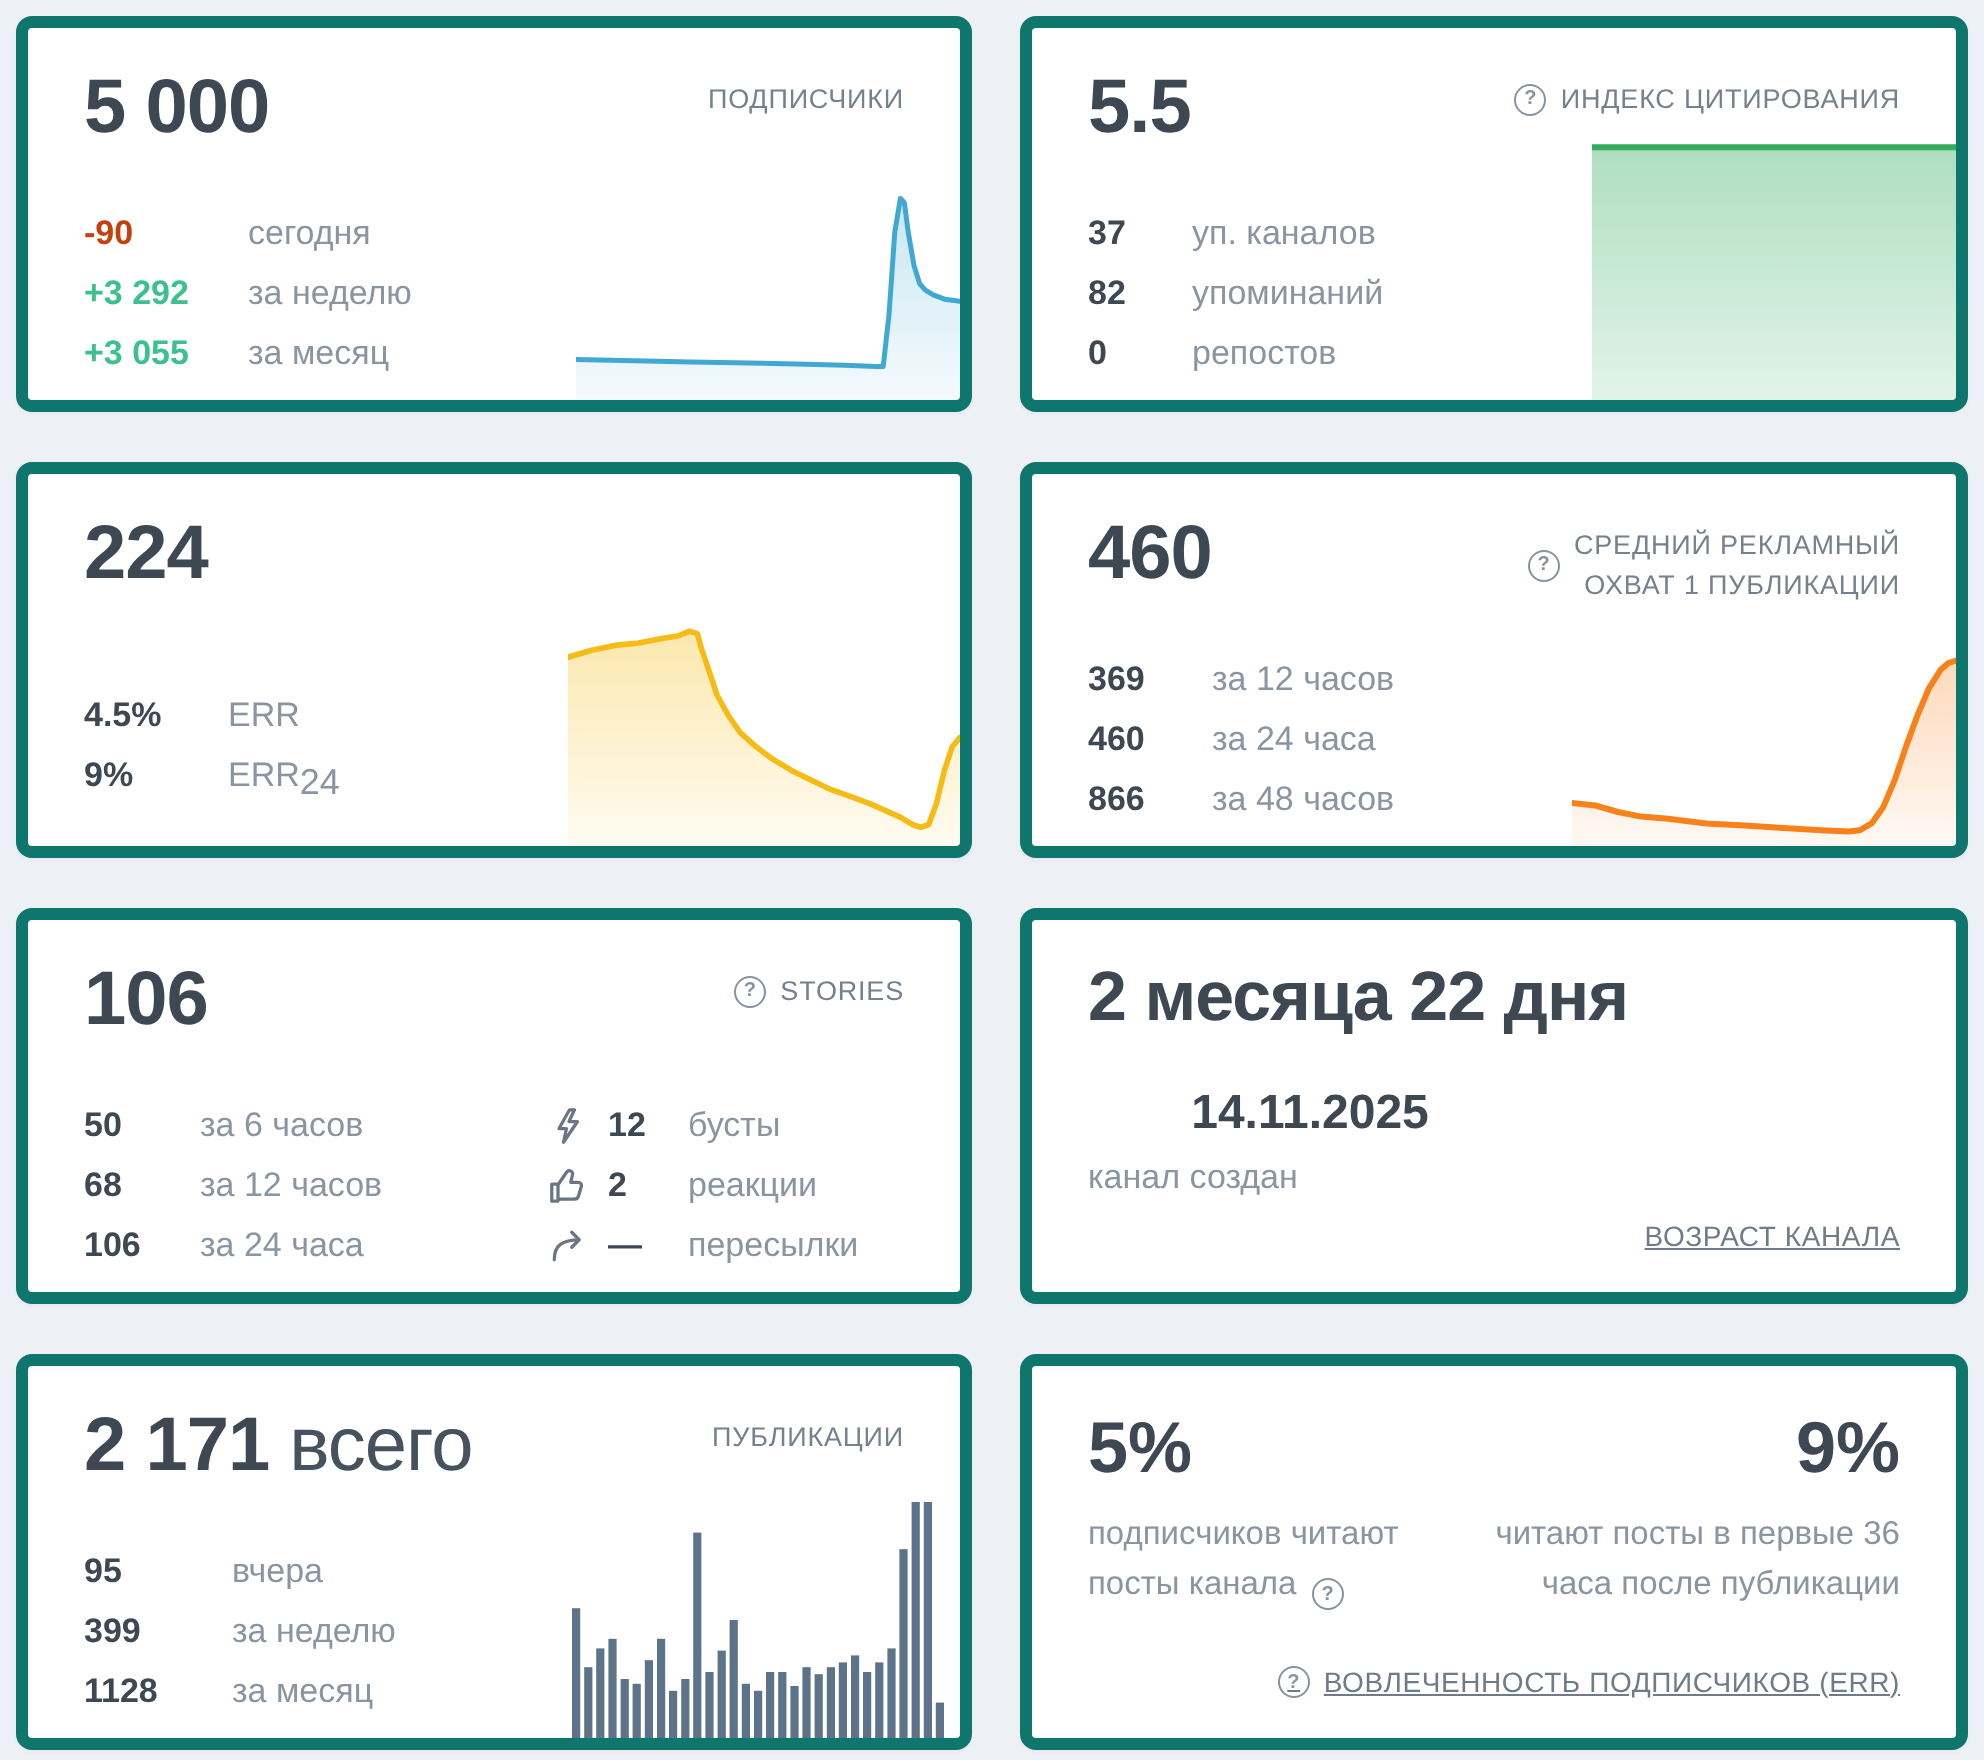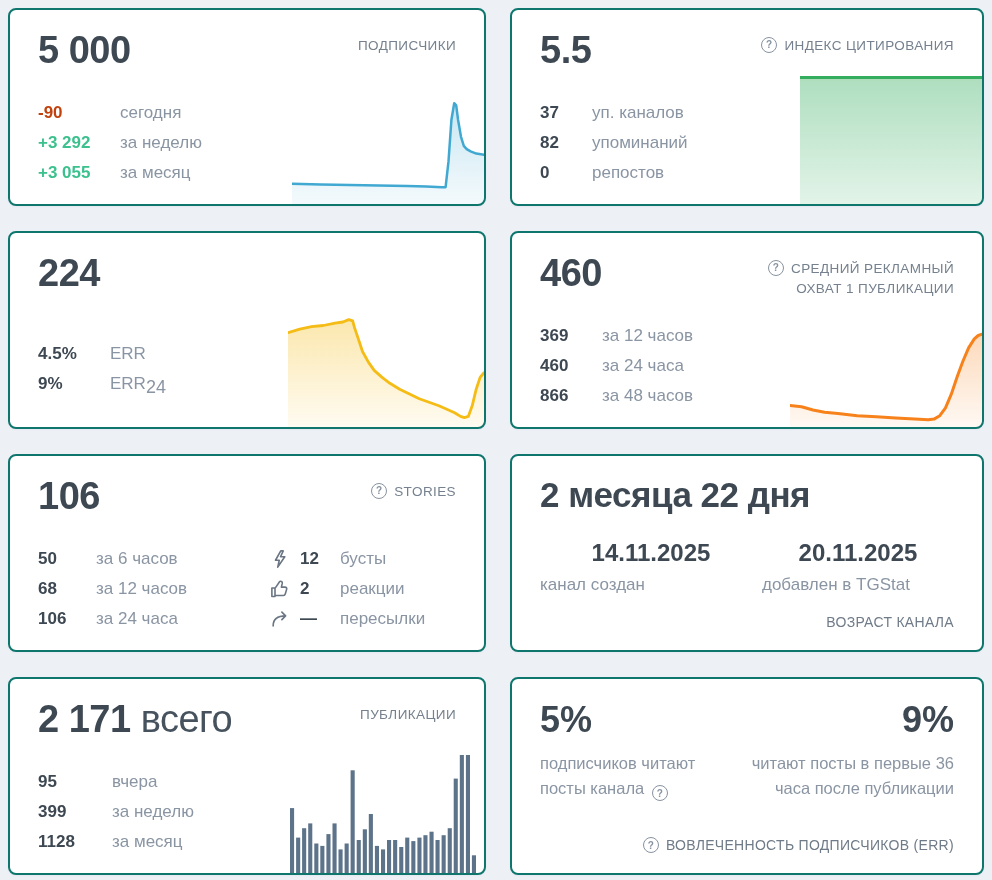--- a/index.html
+++ b/index.html
@@ -12,21 +12,21 @@
   .grid {
     display:grid;
     grid-template-columns:478px 474px;
     grid-auto-rows:198px;
     gap:25px 24px;
     padding:8px;
   }
   .card {
     position:relative;
     background:#fff;
-    border:2px solid #0f766e;
+    border:6px solid #0f766e;
     border-radius:8px;
     box-shadow:0 1px 2px rgba(40,60,90,.04);
     overflow:hidden;
     padding:20px 28px;
   }
   .big-num {
     font-size:38px;
     font-weight:700;
     color:#3d4852;
     letter-spacing:-.5px;
@@ -37,21 +37,21 @@
   .big-num .suffix { font-weight:400; color:#46525e; }
   .card-title {
     position:absolute;
     top:26px; right:28px;
     font-size:13.5px;
     color:#75818e;
     letter-spacing:.4px;
     text-align:right;
     line-height:1.45;
     z-index:3;
-    display:flex; align-items:flex-start; gap:7px;
+    display:flex; align-items:center; gap:7px;
     white-space:pre-line;
   }
   .qicon {
     display:inline-flex;
     align-items:center; justify-content:center;
     width:16px; height:16px;
     border:1px solid #8793a0;
     border-radius:50%;
     font-size:10px; font-weight:700;
     color:#8793a0;
@@ -85,21 +85,21 @@
   .sicon svg { display:block; }
   .stories-right .stat-row { align-items:center; }
 
   
   .age-dates { display:grid; grid-template-columns:222px 1fr; margin-top:24px; }
   .date-val { font-size:24px; font-weight:700; color:#3d4852;text-align:center; }
   .date-label { font-size:17px; color:#8a95a3; margin-top:8px; }
   .corner-label {
     position:absolute; right:28px; bottom:20px;
     font-size:14px; color:#6f7b88; letter-spacing:.3px;
-    display:flex; align-items:center; gap:7px;
+    display:flex; align-items:center; gap:7px;text-decoration:underline;
   }
 
   
   .eng-cols { display:flex; justify-content:space-between; }
   .eng-col-right { text-align:right; }
   .eng-val { font-size:36px; font-weight:700; color:#3d4852; }
   .eng-label { font-size:16.5px; color:#8a95a3; line-height:1.5; margin-top:10px; }
   .eng-col-left .eng-label { max-width:200px; }
   .eng-col-right .eng-label { max-width:210px; }
   .eng-label .qicon { vertical-align:-3px; margin-left:3px; }
@@ -289,24 +289,20 @@
       </div>
     </div>
   </div>
 
   <div class="card">
     <div class="big-num" style="font-size:35px">2 месяца 22 дня</div>
     <div class="age-dates">
       <div>
         <div class="date-val">14.11.2025</div>
         <div class="date-label">канал создан</div>
-      </div>
-      <div>
-        <div class="date-val">20.11.2025</div>
-        <div class="date-label">добавлен в TGStat</div>
       </div>
     </div>
     <div class="corner-label">
       <span>ВОЗРАСТ КАНАЛА</span>
     </div>
   </div>
 
   <div class="card">
     <div class="big-num"><span>2 171</span> <span class="suffix">всего</span></div>
     <div class="card-title">

